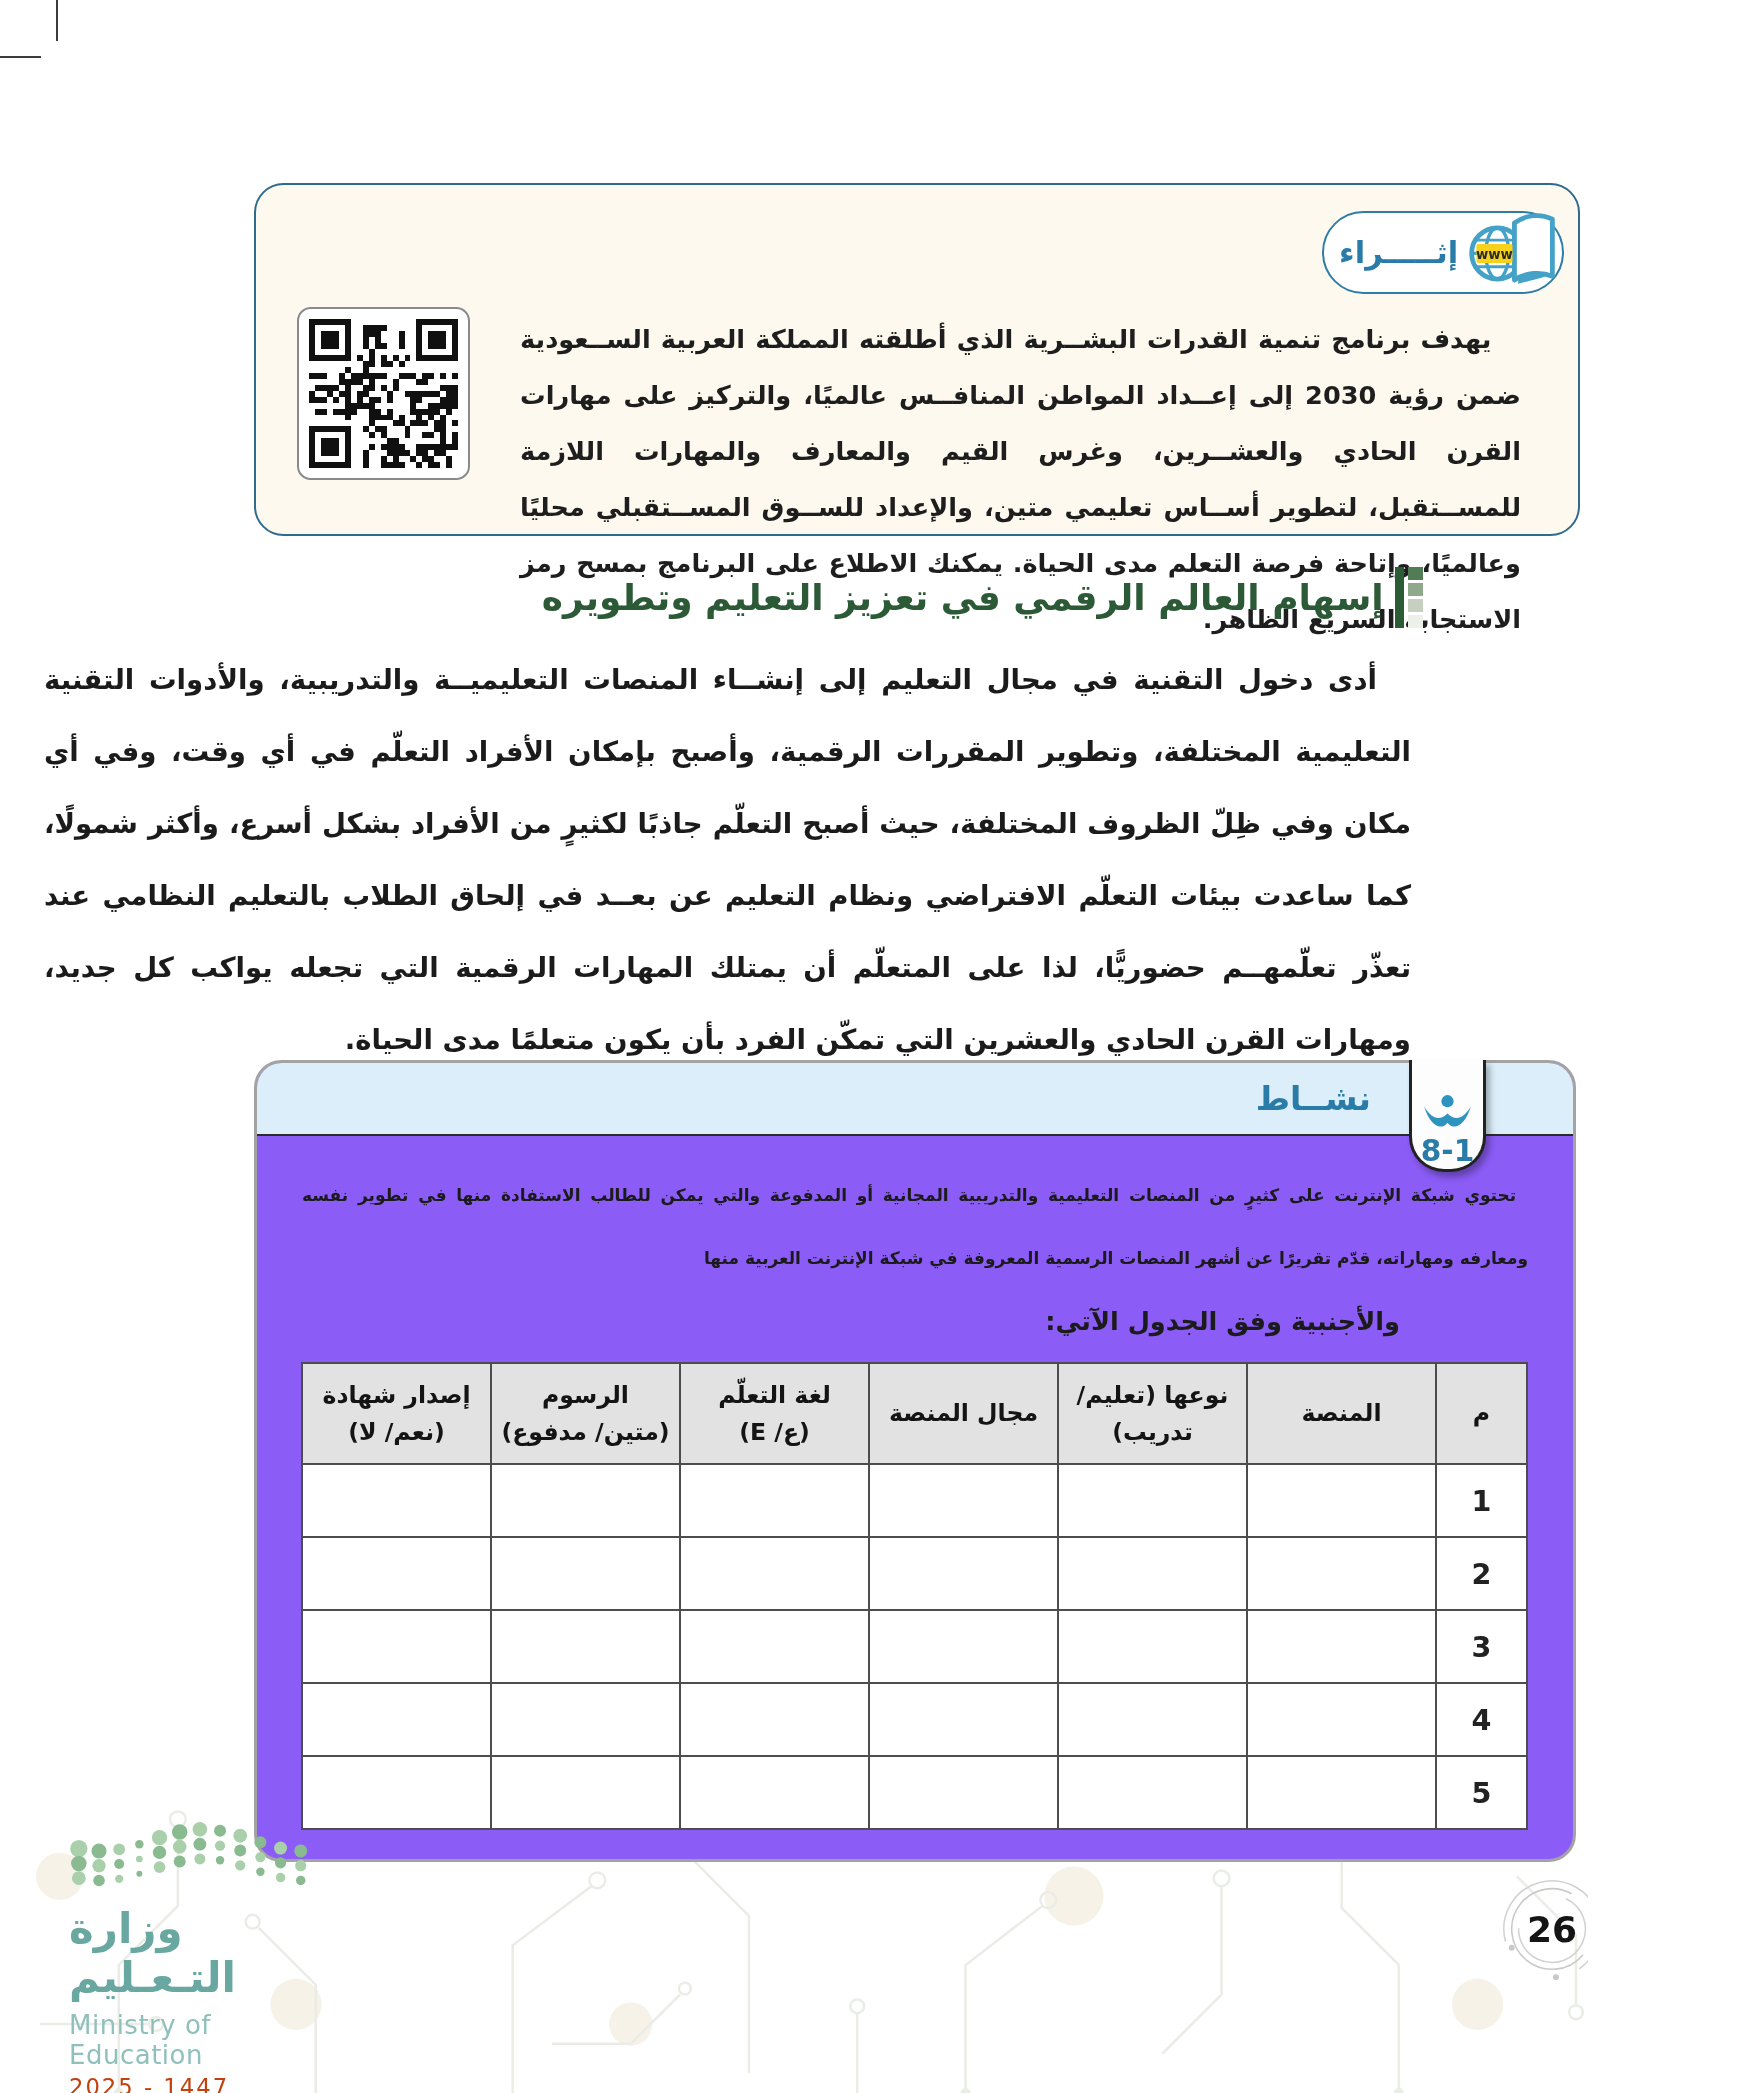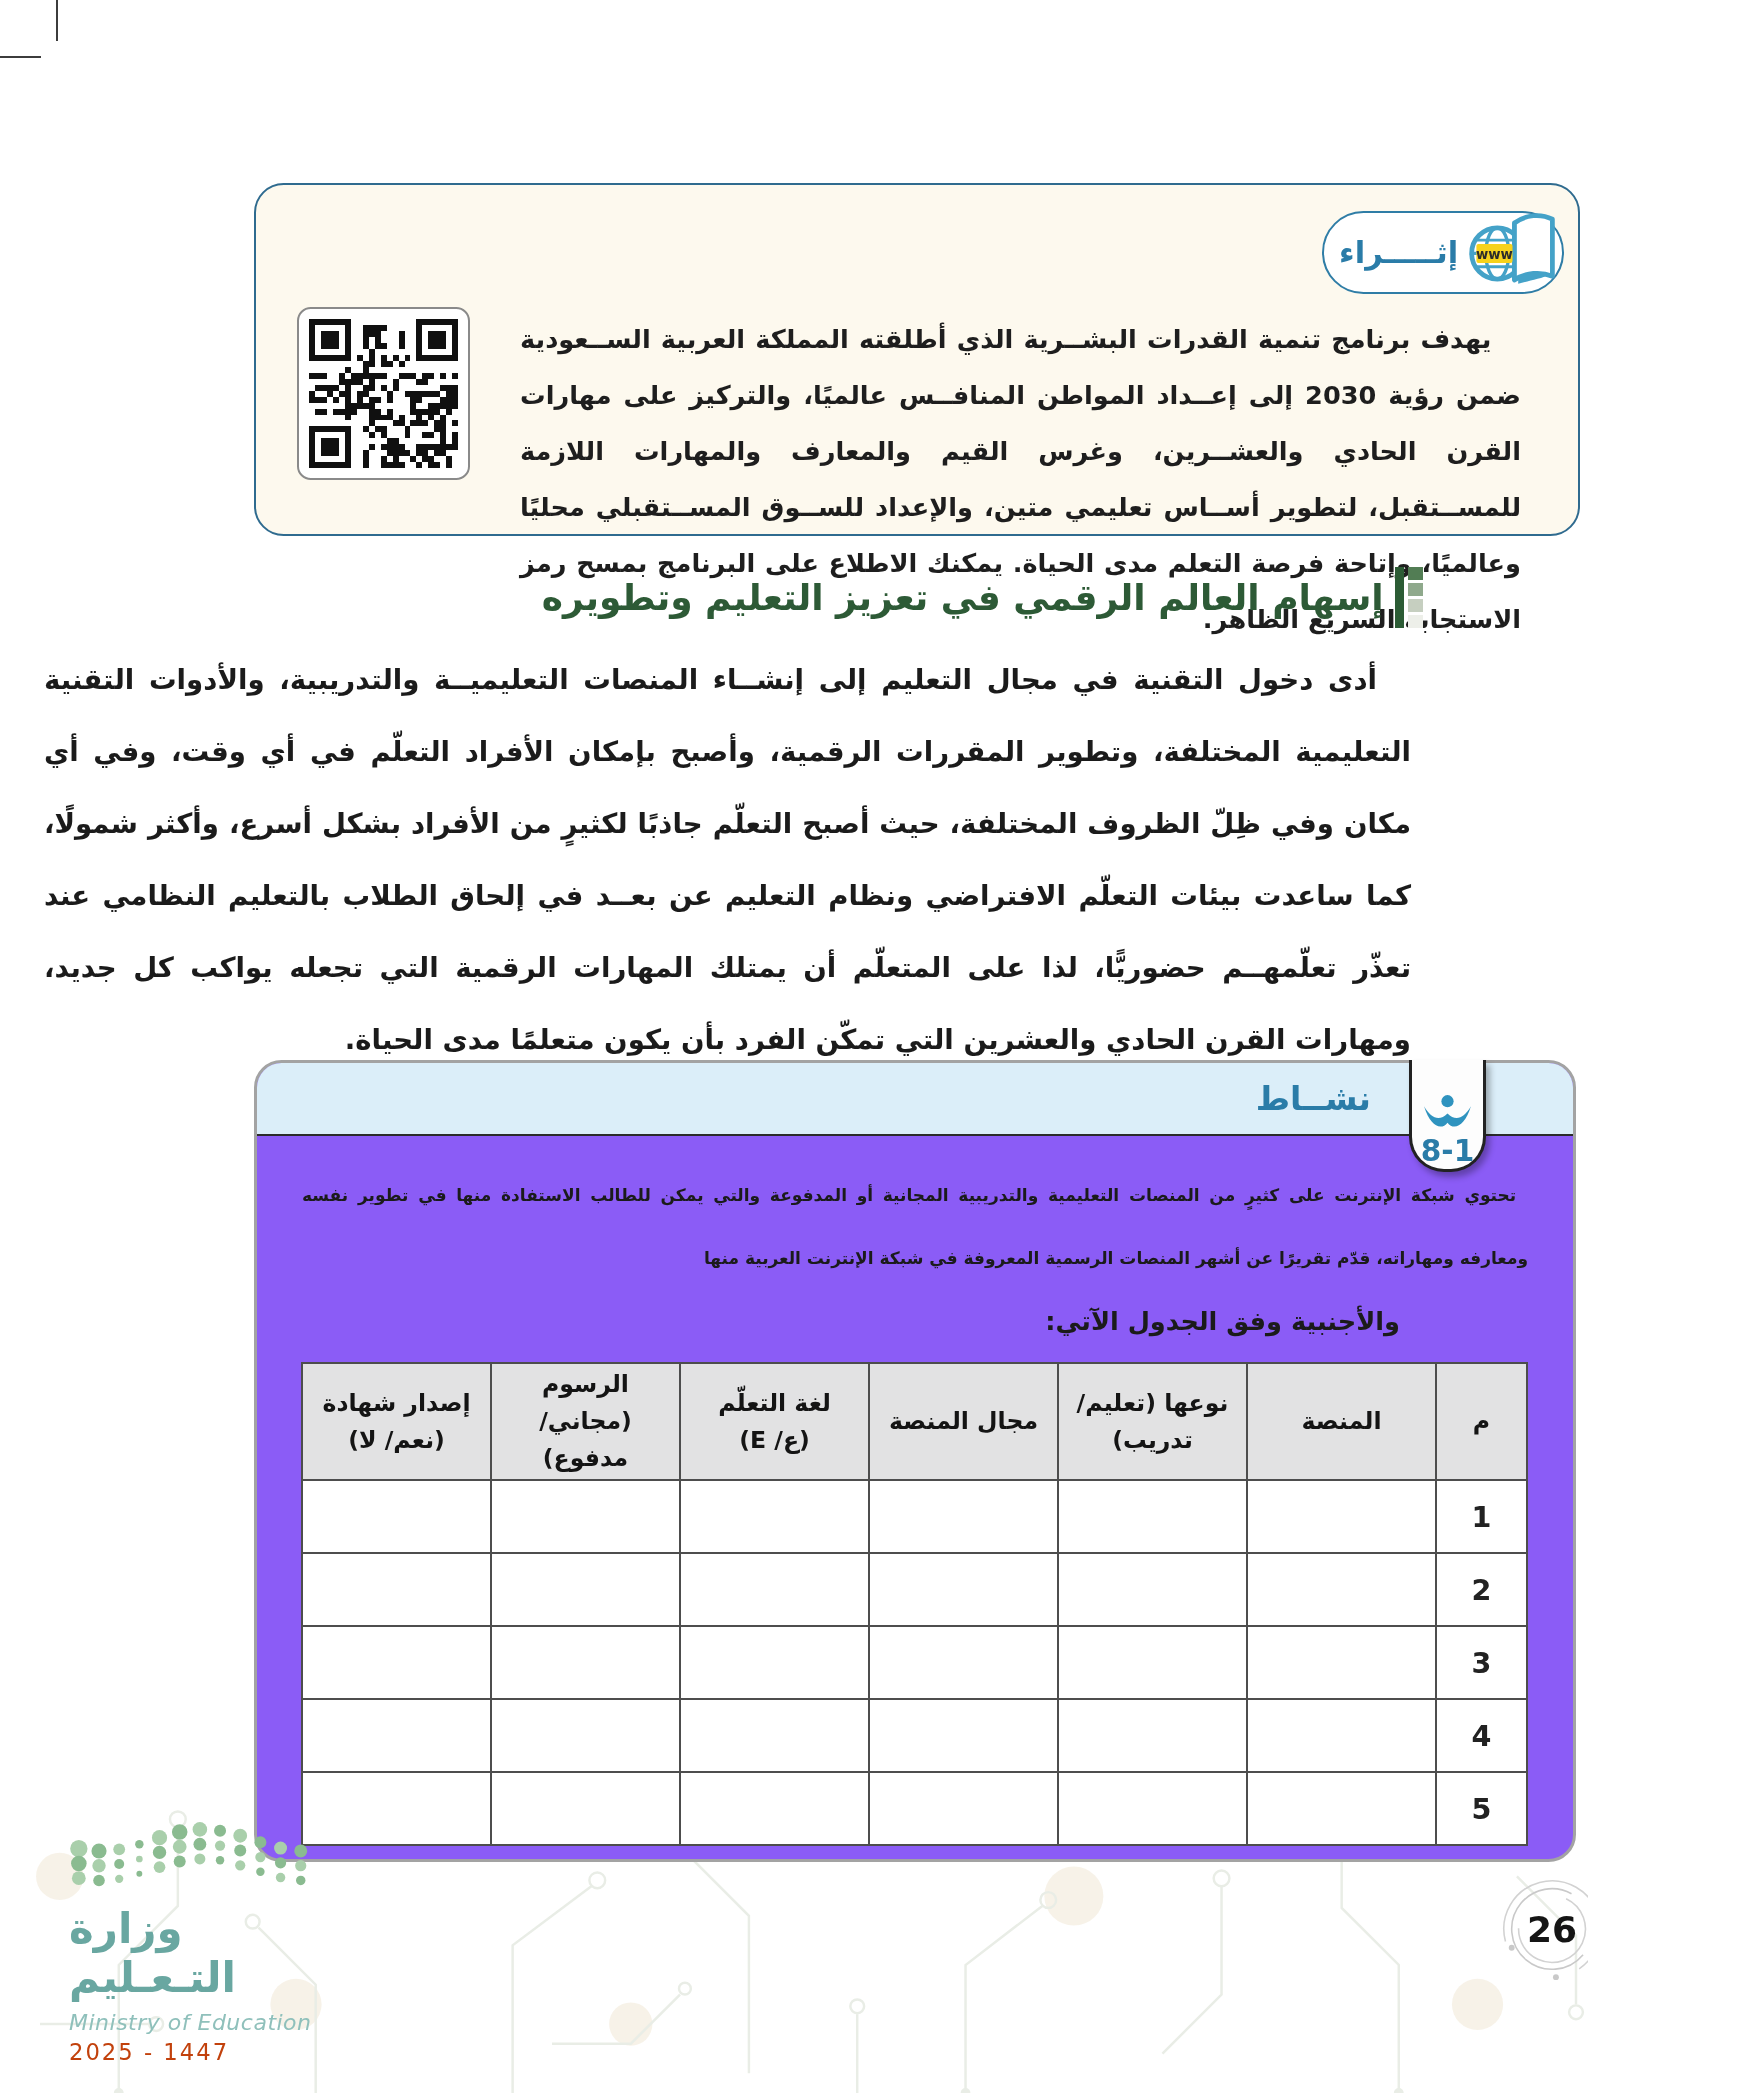--- a/index.html
+++ b/index.html
@@ -70,21 +70,21 @@
     table-layout:fixed;background:#ffffff;}
   .platforms-table th{background:#e2e2e3;border:2px solid #4d4d4d;font-size:23.6px;font-weight:bold;
     color:#141414;height:95px;white-space:pre-line;line-height:37px;text-align:center;vertical-align:middle;padding:2px;}
   .platforms-table td{border:2px solid #4d4d4d;height:69px;background:#ffffff;}
   .platforms-table td.row-num{text-align:center;font-size:28.6px;font-weight:bold;color:#222222;}
 
   
   .ministry-logo{position:absolute;left:69px;top:1813px;width:276px;z-index:3;}
   .ministry-logo svg{width:246px;height:77px;display:block;}
   .logo-ar{font-size:42px;font-weight:bold;color:#69a7a1;margin-top:13.8px;direction:rtl;text-align:left;}
-  .logo-en{font-size:22px;color:#8fc0bb;margin-top:7.9px;letter-spacing:0.5px;font-style:italic;}
+  .logo-en{font-size:26px;color:#8fc0bb;margin-top:7.9px;letter-spacing:0.5px;}
   .logo-year{font-size:22.7px;color:#c2410c;margin-top:3.9px;letter-spacing:2px;}
 
   
   .page-number-badge{position:absolute;left:1494px;top:1871px;width:116px;height:116px;z-index:3;}
   .page-number-badge svg{position:absolute;inset:0;width:100%;height:100%;}
   .page-number-badge span{position:absolute;inset:0;display:flex;align-items:center;justify-content:center;
     font-size:36px;font-weight:bold;color:#151515;}
 </style>
 </head>
 <body>
@@ -423,21 +423,21 @@
         <thead>
           <tr>
             <th>م</th>
             <th>المنصة</th>
             <th>نوعها (تعليم/
 تدريب)</th>
             <th>مجال المنصة</th>
             <th>لغة التعلّم
 (ع/ E)</th>
             <th>الرسوم
-(مجاني/ مدفوع)</th>
+(متين/ مدفوع)</th>
             <th>إصدار شهادة
 (نعم/ لا)</th>
           </tr>
         </thead>
         <tbody>
           <tr>
             <td class="row-num">1</td>
             <td></td>
               <td></td>
             <td></td>

